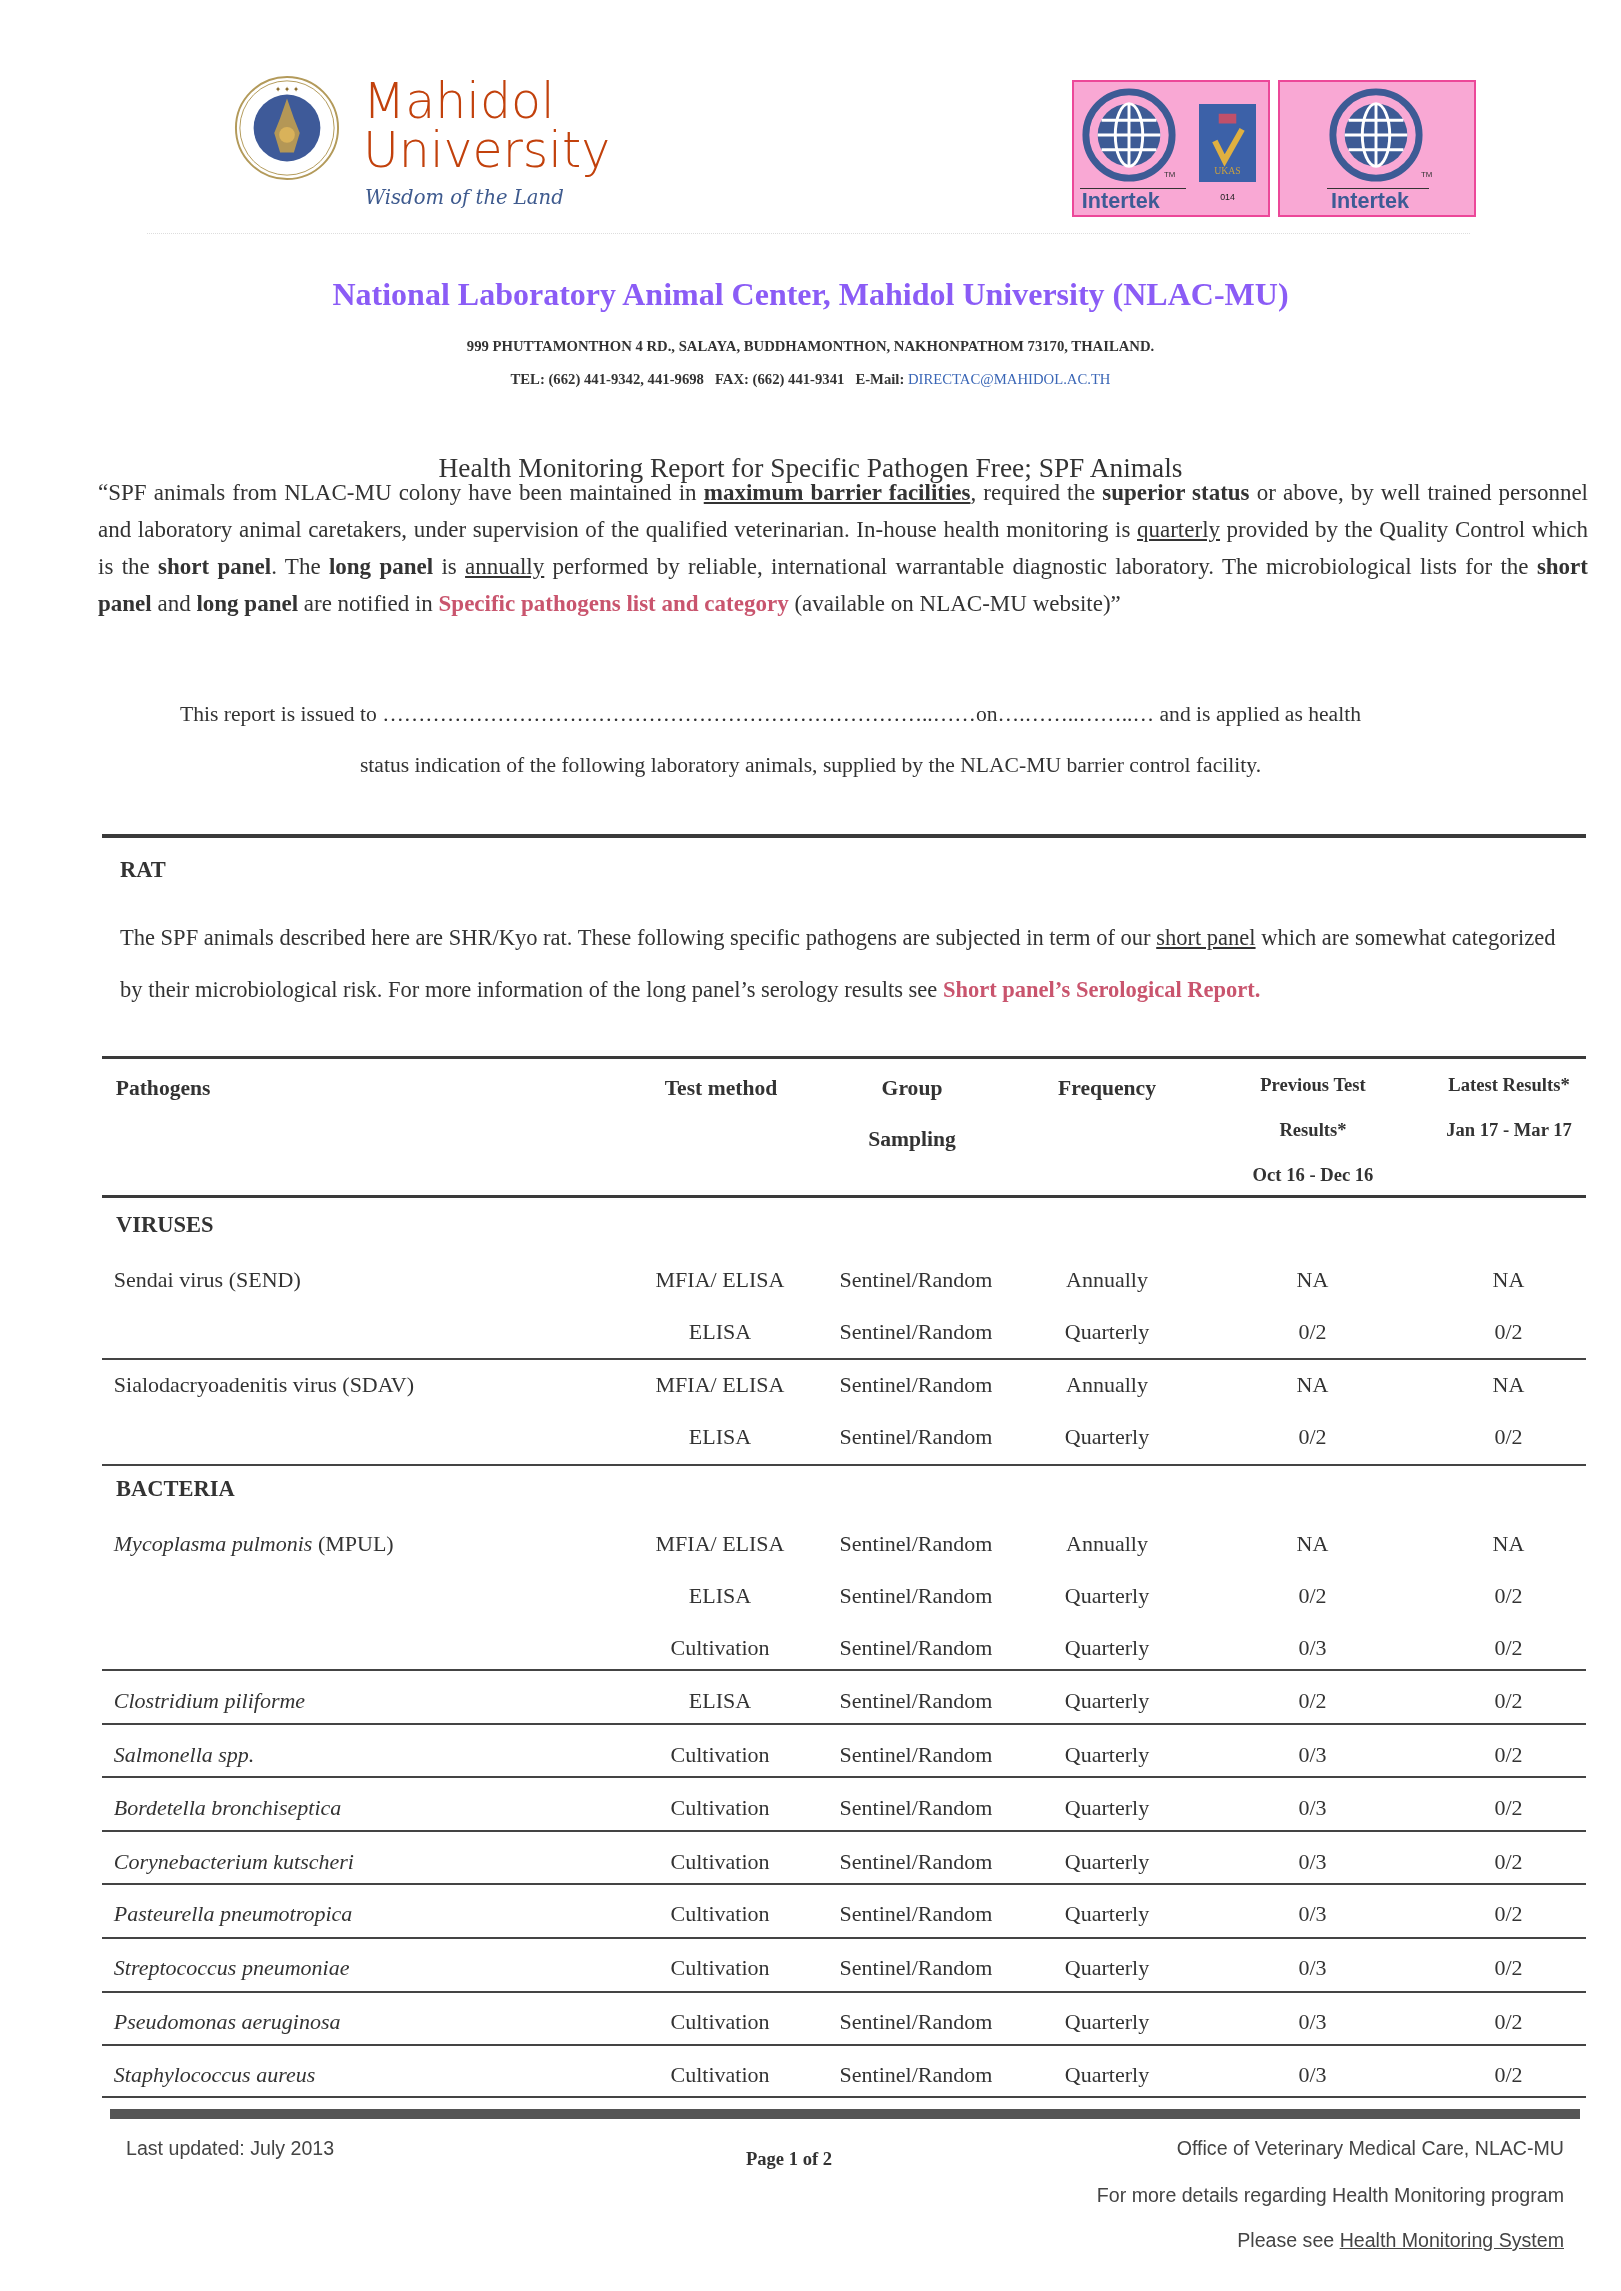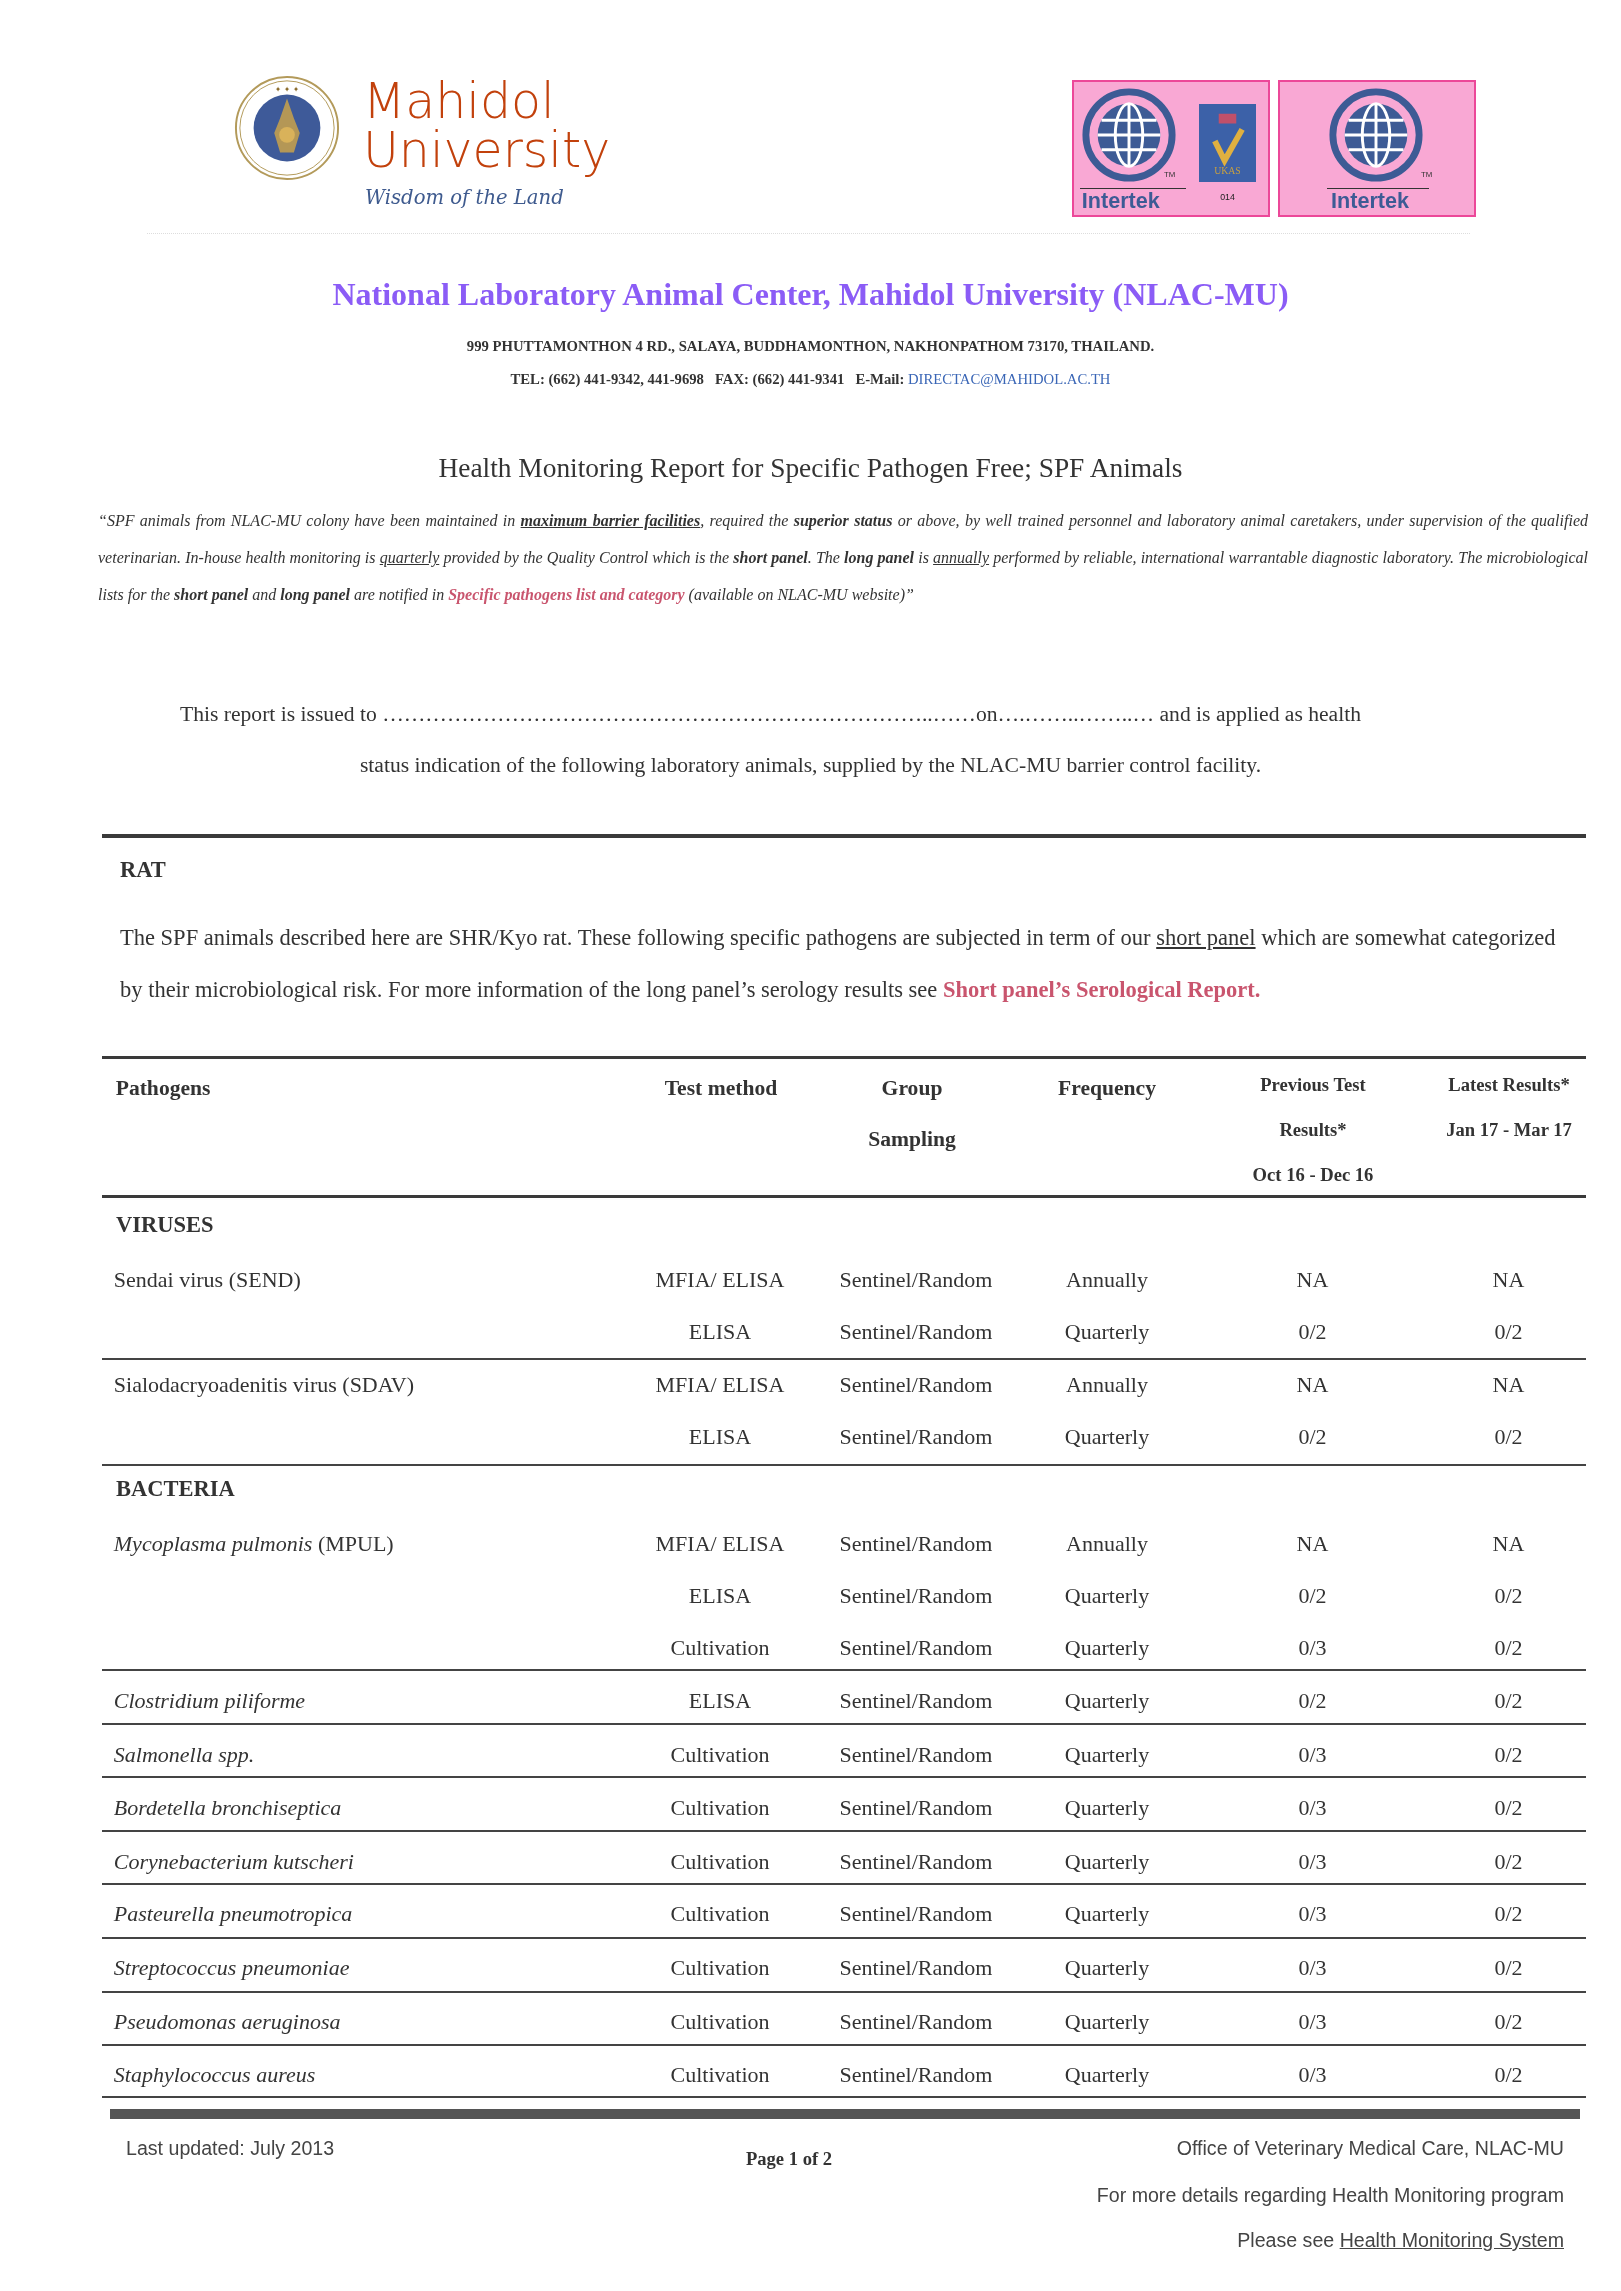--- a/index.html
+++ b/index.html
@@ -23,21 +23,21 @@
 
   .dotted-sep { left: 147px; top: 233px; width: 1323px; border-top: 1px dotted #ddd; }
 
   .org-title { left: 0; top: 276px; width: 1621px; text-align: center; font-weight: bold; font-size: 32px; color: #8b5cf6; }
   .org-addr { left: 0; top: 338px; width: 1621px; text-align: center; font-size: 14.7px; font-weight: bold; color: #333; }
   .org-tel { left: 0; top: 371px; width: 1621px; text-align: center; font-size: 14.7px; font-weight: bold; color: #333; }
   .org-tel a { color: #3a66b6; font-weight: normal; }
 
   .report-title { left: 0; top: 453px; width: 1621px; text-align: center; font-size: 27.4px; color: #333; }
 
-  .quote { left: 98px; top: 502px; width: 1490px; font-style: italic; font-size: 16px; line-height: 37px;
+  .quote { left: 98px; top: 474px; width: 1490px; font-size: 23px; line-height: 37px;
            text-align: justify; color: #333; }
   .quote b { font-weight: bold; }
   .quote u { text-decoration: underline; }
   .pink { color: #c9556e; font-weight: bold; }
 
   .issued1 { left: 180px; top: 702px; font-size: 21.6px; color: #333; }
   .issued2 { left: 0; top: 753px; width: 1621px; text-align: center; font-size: 21.6px; color: #333; }
 
   .rule-thick { background: #3a3a3a; height: 3.9px; }
   .rule1 { left: 102px; top: 834px; width: 1484px; }

